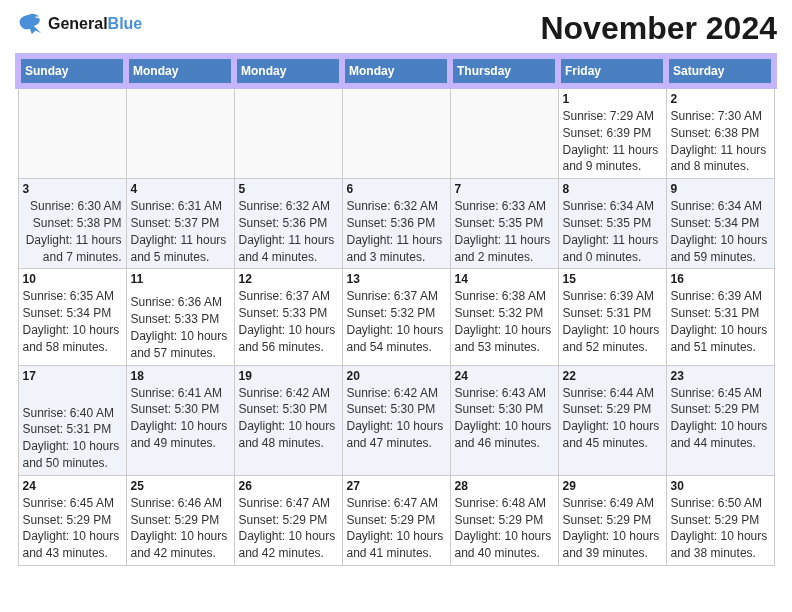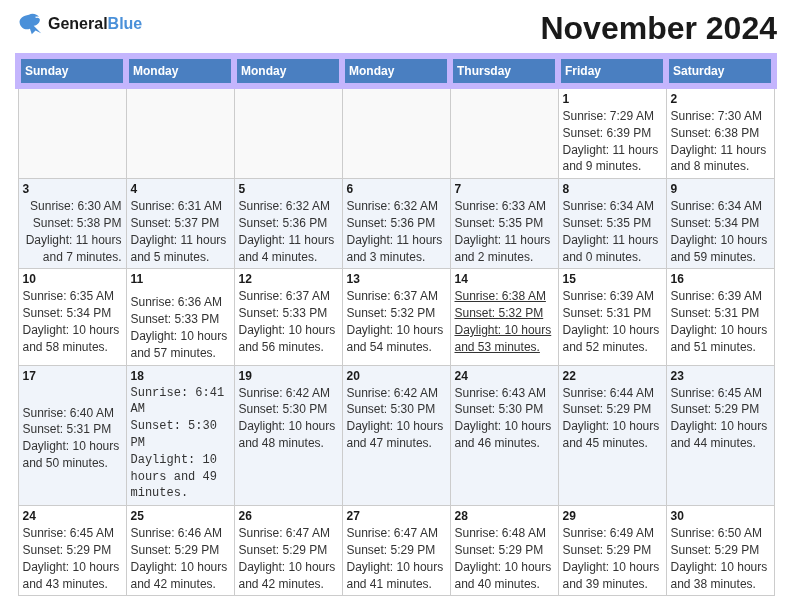--- a/index.html
+++ b/index.html
@@ -200,21 +200,21 @@
 Daylight: 10 hours and 56 minutes.</div>
         </td>
         <td>
           <span class="day-number">13</span>
           <div class="day-info" style="white-space: pre-line;">Sunrise: 6:37 AM
 Sunset: 5:32 PM
 Daylight: 10 hours and 54 minutes.</div>
         </td>
         <td>
           <span class="day-number">14</span>
-          <div class="day-info" style="white-space: pre-line; text-decoration: underline;">Sunrise: 6:38 AM
+          <div class="day-info" style="white-space: pre-line;">Sunrise: 6:38 AM
 Sunset: 5:32 PM
 Daylight: 10 hours and 53 minutes.</div>
         </td>
         <td>
           <span class="day-number">15</span>
           <div class="day-info" style="white-space: pre-line;">Sunrise: 6:39 AM
 Sunset: 5:31 PM
 Daylight: 10 hours and 52 minutes.</div>
         </td>
         <td>
@@ -226,21 +226,21 @@
       </tr>
       <tr class="row-even">
         <td>
           <span class="day-number">17</span>
           <div class="day-info" style="white-space: pre-line; margin-top: 22px;">Sunrise: 6:40 AM
 Sunset: 5:31 PM
 Daylight: 10 hours and 50 minutes.</div>
         </td>
         <td>
           <span class="day-number">18</span>
-          <div class="day-info" style="white-space: pre-line; font-family: Liberation Mono, monospace;">Sunrise: 6:41 AM
+          <div class="day-info" style="white-space: pre-line;">Sunrise: 6:41 AM
 Sunset: 5:30 PM
 Daylight: 10 hours and 49 minutes.</div>
         </td>
         <td>
           <span class="day-number">19</span>
           <div class="day-info" style="white-space: pre-line;">Sunrise: 6:42 AM
 Sunset: 5:30 PM
 Daylight: 10 hours and 48 minutes.</div>
         </td>
         <td>

